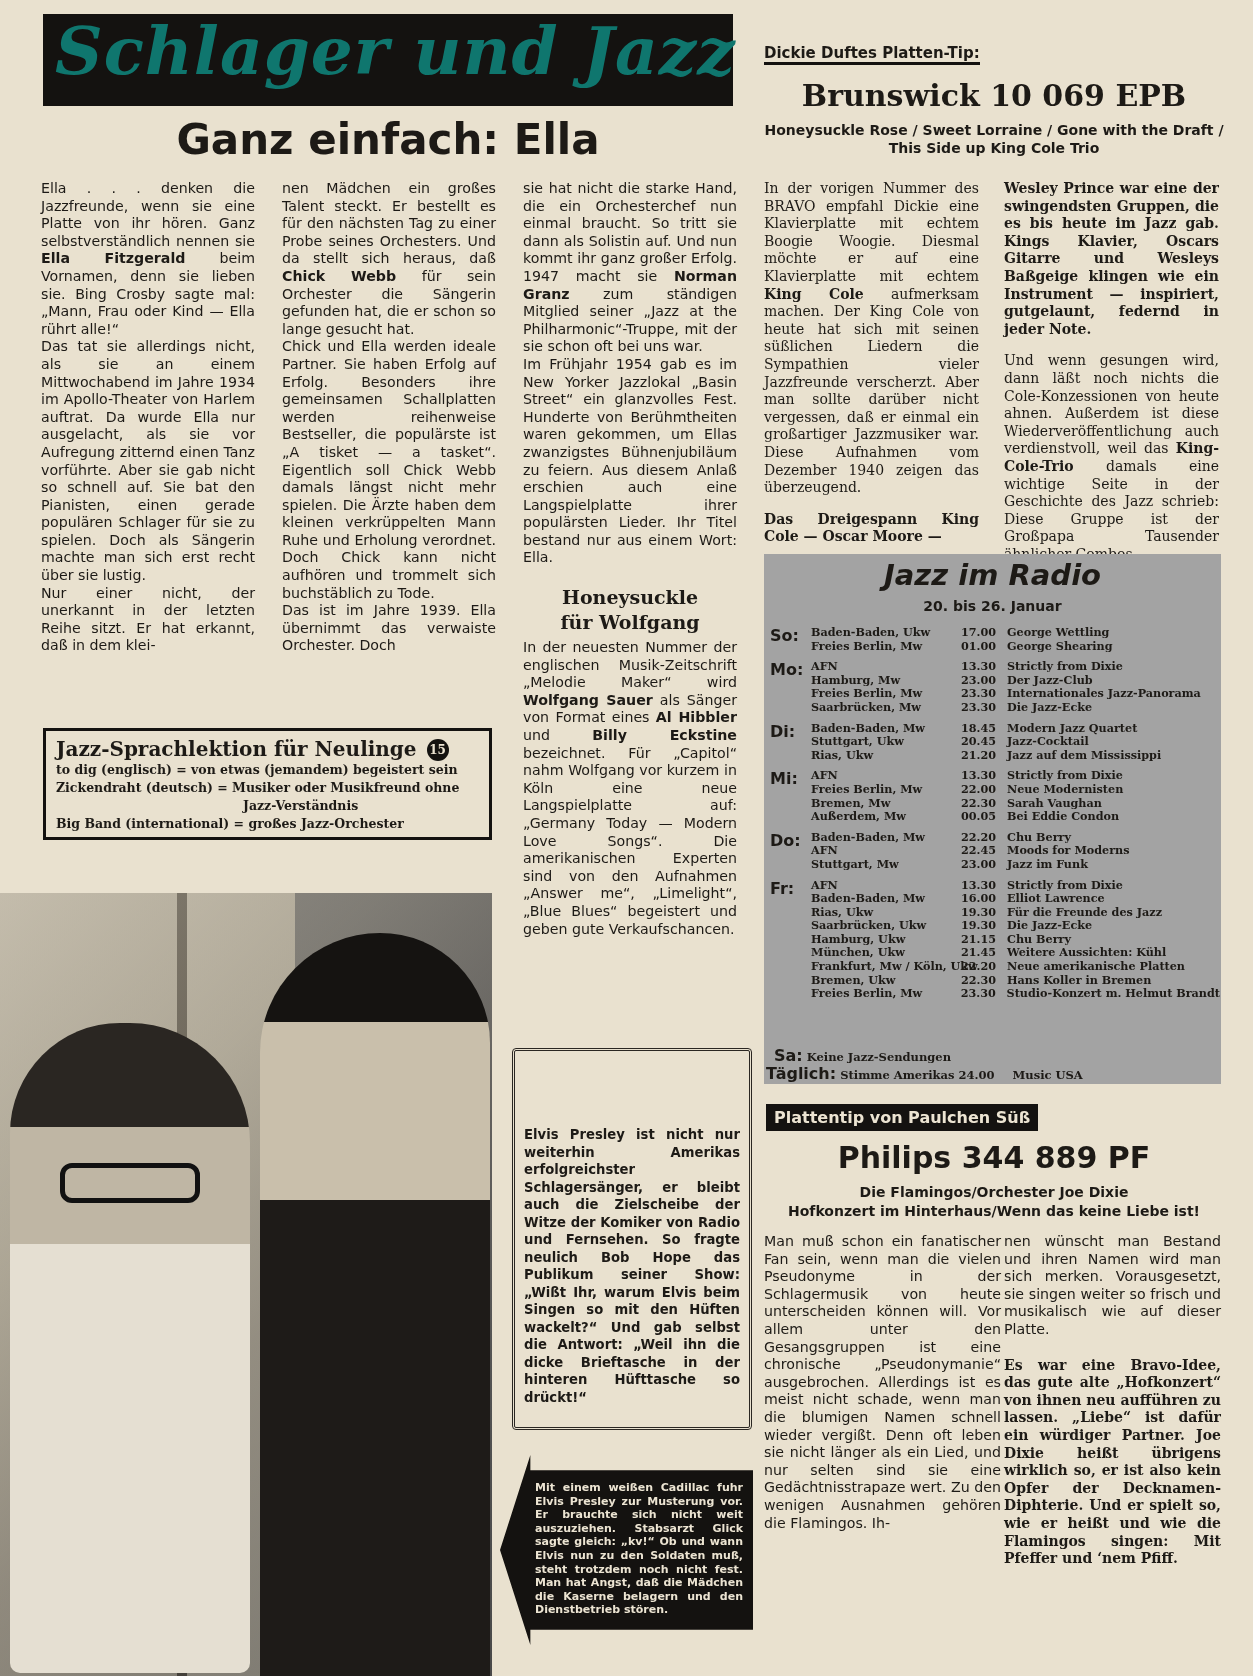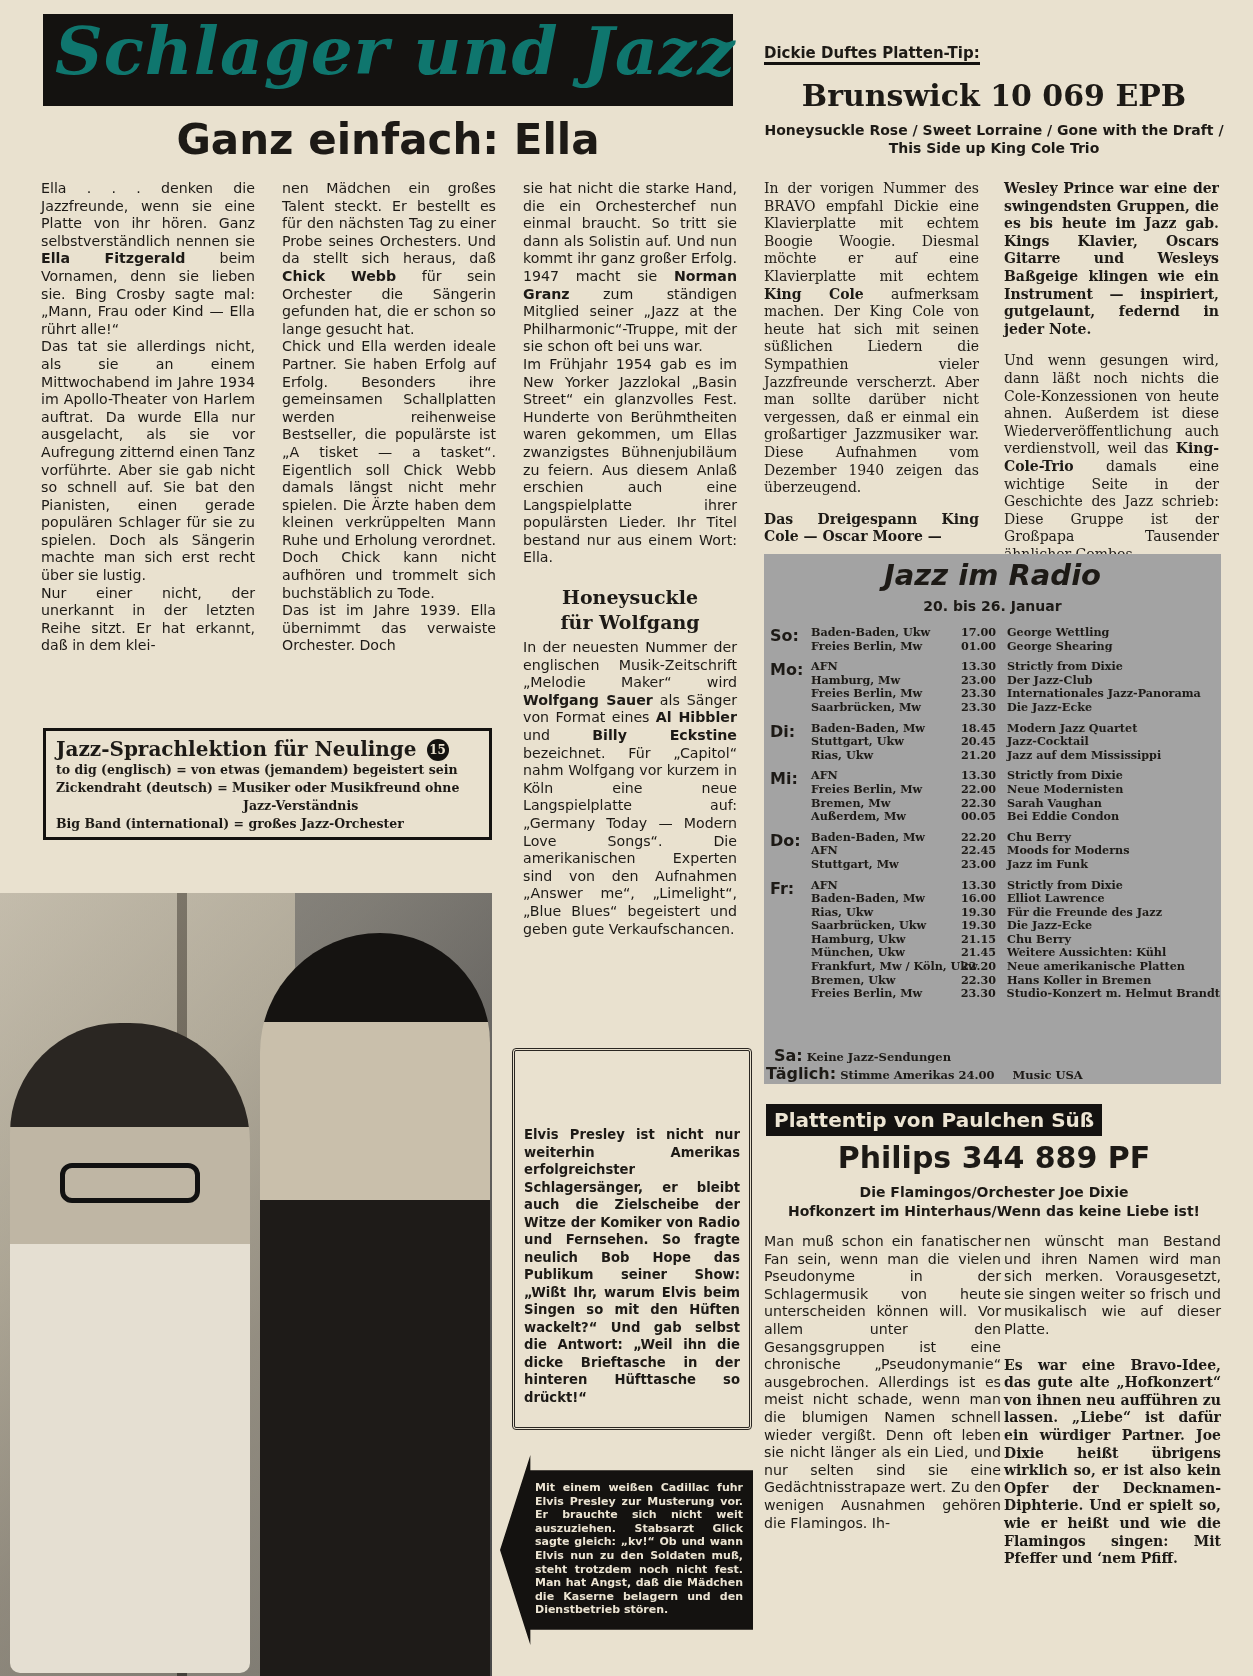--- a/index.html
+++ b/index.html
@@ -45,21 +45,21 @@
   .radio-sub{position:absolute;left:0;top:44px;width:457px;text-align:center;font-weight:bold;font-size:14px;}
   .radio-grid{position:absolute;left:6px;top:72px;width:450px;}
   .day{position:relative;margin-bottom:7px;}
   .day-label{position:absolute;left:0;top:0;font-weight:bold;font-size:16px;}
   .row{display:flex;font-family:"DejaVu Serif",serif;font-weight:bold;font-size:11.2px;line-height:13.6px;white-space:nowrap;}
   .st{width:150px;padding-left:41px;}
   .tm{width:46px;}
   .pg{flex:1;}
   .radio-foot{font-weight:bold;font-size:11.5px;font-family:"DejaVu Serif",serif;white-space:nowrap;}
   .radio-foot .lbl{font-family:"DejaVu Sans",sans-serif;font-size:16px;font-weight:bold;}
-  .paul-label{left:766px;top:1104px;background:#141210;color:#ece4d2;font-weight:bold;font-size:20px;padding:4px 8px;white-space:nowrap;}
+  .paul-label{left:766px;top:1104px;background:#141210;color:#ece4d2;font-weight:bold;font-size:16px;padding:4px 8px;white-space:nowrap;}
   .philips{left:764px;top:1140px;width:460px;text-align:center;font-weight:bold;font-size:30px;}
   .phil-tracks{left:764px;top:1183px;width:460px;text-align:center;font-weight:bold;font-size:14px;line-height:18.5px;}
   .p1{left:764px;top:1233px;width:237px;}
   .p2{left:1004px;top:1233px;width:217px;}
 </style>
 </head>
 <body>
 
 <div class="abs masthead"></div>
 <div class="abs masthead-title">Schlager und Jazz</div>

